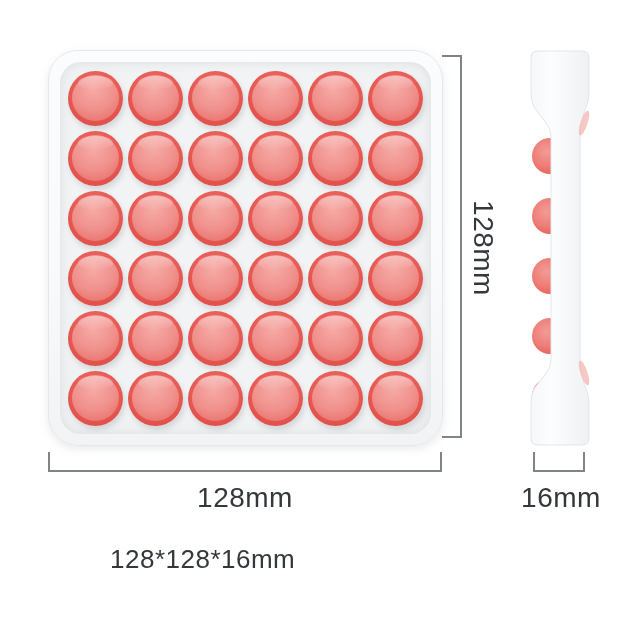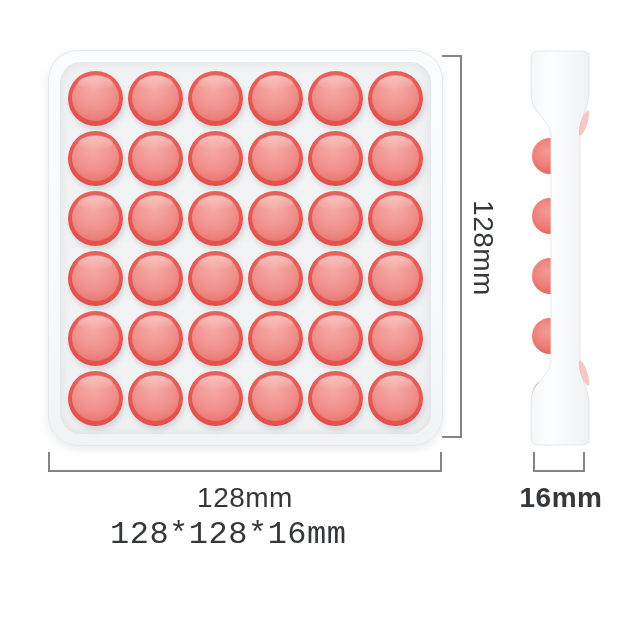--- a/index.html
+++ b/index.html
@@ -78,26 +78,26 @@
     border-bottom:2px solid var(--dimension-line,#808487);
   }
 
   
   .dim-label {
     position:absolute; font-size:28px; letter-spacing:.5px;
     color:var(--text,#35383b); text-align:center;
   }
   .label-height { left:423px; top:233px; width:120px; height:30px; line-height:30px; transform:rotate(90deg); }
   .label-width  { left:145px; top:482px; width:200px; }
-  .label-depth  { left:481px; top:482px; width:160px;font-weight:bold; }
+  .label-depth  { left:481px; top:482px; width:160px; }
 
   
   .specs {
-    position:absolute; left:110px; top:520px;
-    font-size:32px; line-height:30px; letter-spacing:.5px; color:var(--text,#35383b);font-family:Liberation Mono, monospace;
+    position:absolute; left:110px; top:544px;
+    font-size:26px; line-height:30px; letter-spacing:.5px; color:var(--text,#35383b);
   }
 </style>
 </head>
 <body>
 
 <div class="canvas">
 
   <div class="front-view">
     <div class="tray-surface"></div>
     <div class="bubble-grid">

